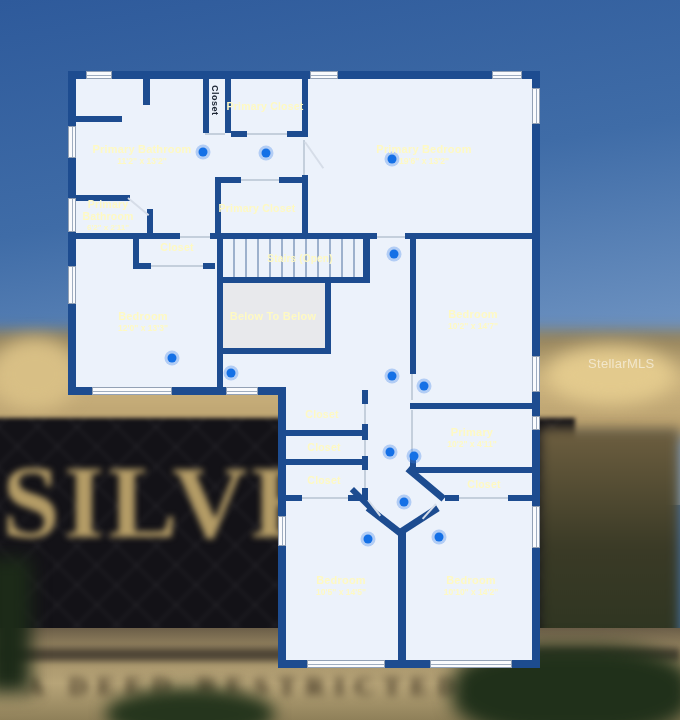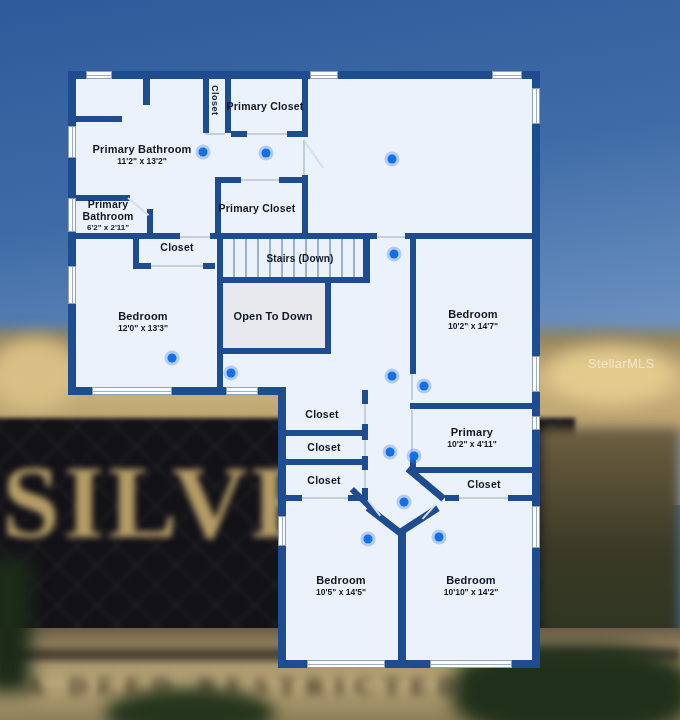--- a/index.html
+++ b/index.html
@@ -27,21 +27,21 @@
   .openbelow{left:223px;top:283px;width:102px;height:65px;background:#e8e9ec}
   .stairs{left:223px;top:239px;width:140px;height:38px;background:repeating-linear-gradient(90deg,transparent 0 10px,#9db1cd 10px 12px)}
   .gap{position:absolute;background:#ecf2fb}
   .dlh{position:absolute;height:2px;background:#c4cfdc}
   .dlv{position:absolute;width:2px;background:#c4cfdc}
   .leaf{position:absolute;height:2px;background:#d6dde8;transform-origin:left center}
   .win-h,.win-v{position:absolute;background:#fafbfd;border:1px solid #93a1b5;box-sizing:border-box}
   .win-h::after{content:"";position:absolute;left:0;right:0;top:50%;height:1px;background:#9fadc0}
   .win-v::after{content:"";position:absolute;top:0;bottom:0;left:50%;width:1px;background:#9fadc0}
   .dot{position:absolute;width:9px;height:9px;border-radius:50%;background:#1470e6;box-shadow:0 0 0 3px rgba(60,130,235,.33);transform:translate(-50%,-50%)}
-  .room-label{position:absolute;transform:translateX(-50%);text-align:center;color:#0f172a;line-height:1.15;white-space:nowrap}
+  .room-label{position:absolute;transform:translateX(-50%);text-align:center;color:#fef9c3;line-height:1.15;white-space:nowrap}
   .room-name{font-weight:bold;font-size:11px;letter-spacing:.2px}
   .room-name.sm{font-size:10.5px}
   .room-dims{font-weight:bold;font-size:8.5px;margin-top:1px}
   .room-label.wrap{white-space:normal;width:72px}
   .vert{position:absolute;writing-mode:vertical-rl;font-weight:bold;font-size:9px;color:#1b2433;letter-spacing:.5px}
 </style>
 </head>
 <body>
 
 <div id="screen">
@@ -167,35 +167,39 @@
   <div class="dot" style="left:439px;top:537px"></div>
 
   <div class="room-label" style="left:142px;top:143px">
     <div class="room-name">Primary Bathroom</div>
     <div class="room-dims">11'2" x 13'2"</div>
   </div>
   <div class="vert" style="left:210px;top:85px;height:48px">Closet</div>
   <div class="room-label" style="left:265px;top:100px">
     <div class="room-name sm">Primary Closet</div>
   </div>
+  <div class="room-label" style="left:424px;top:143px">
+    <div class="room-name">Primary Bedroom</div>
+    <div class="room-dims">19'6" x 13'2"</div>
+  </div>
   <div class="room-label wrap" style="left:108px;top:198px">
     <div class="room-name sm">Primary Bathroom</div>
     <div class="room-dims" style="font-size:8px">6'2" x 2'11"</div>
   </div>
   <div class="room-label" style="left:257px;top:202px">
     <div class="room-name sm">Primary Closet</div>
   </div>
   <div class="room-label" style="left:177px;top:241px">
     <div class="room-name sm">Closet</div>
   </div>
   <div class="room-label" style="left:300px;top:253px">
-    <div class="room-name" style="font-size:10px">Stairs (Down)</div>
+    <div class="room-name" style="font-size:10px">Stairs (Open)</div>
   </div>
   <div class="room-label" style="left:273px;top:310px">
-    <div class="room-name">Open To Down</div>
+    <div class="room-name">Below To Below</div>
   </div>
   <div class="room-label" style="left:143px;top:310px">
     <div class="room-name">Bedroom</div>
     <div class="room-dims">12'0" x 13'3"</div>
   </div>
   <div class="room-label" style="left:473px;top:308px">
     <div class="room-name">Bedroom</div>
     <div class="room-dims">10'2" x 14'7"</div>
   </div>
   <div class="room-label" style="left:322px;top:408px">

